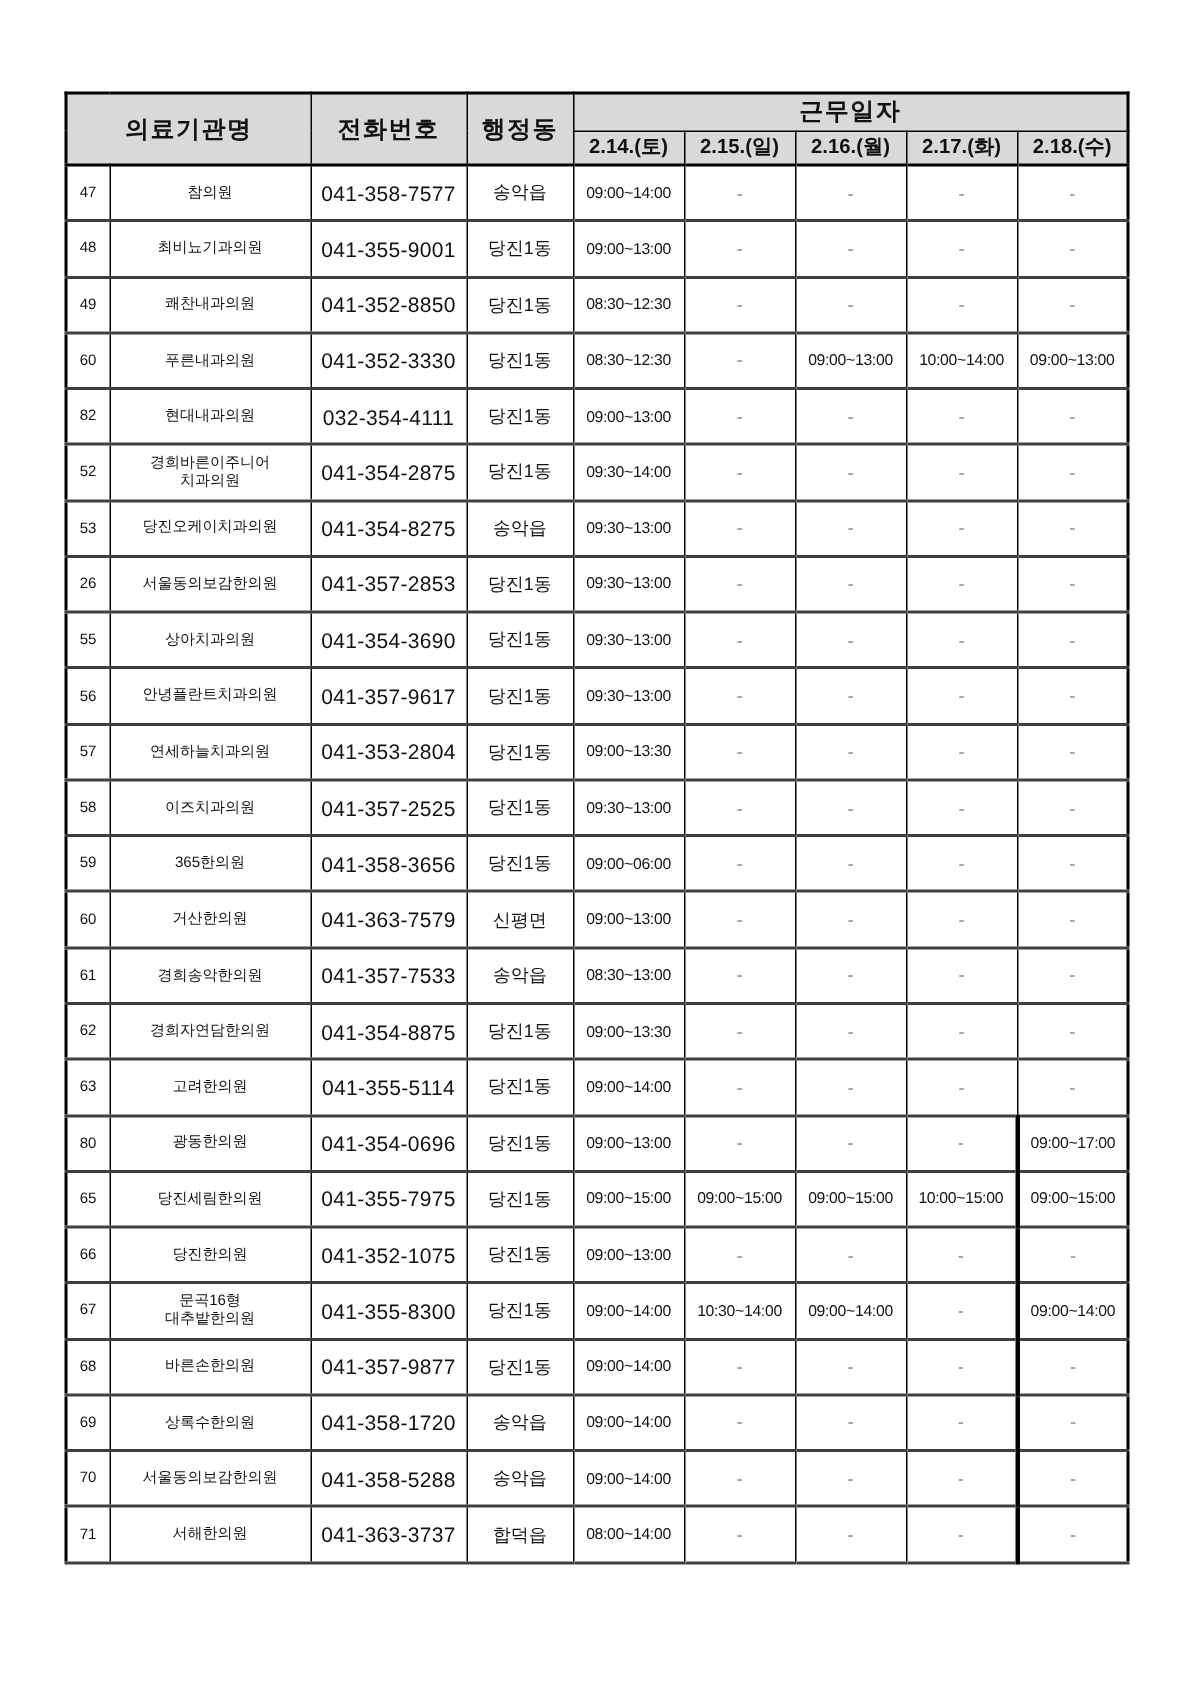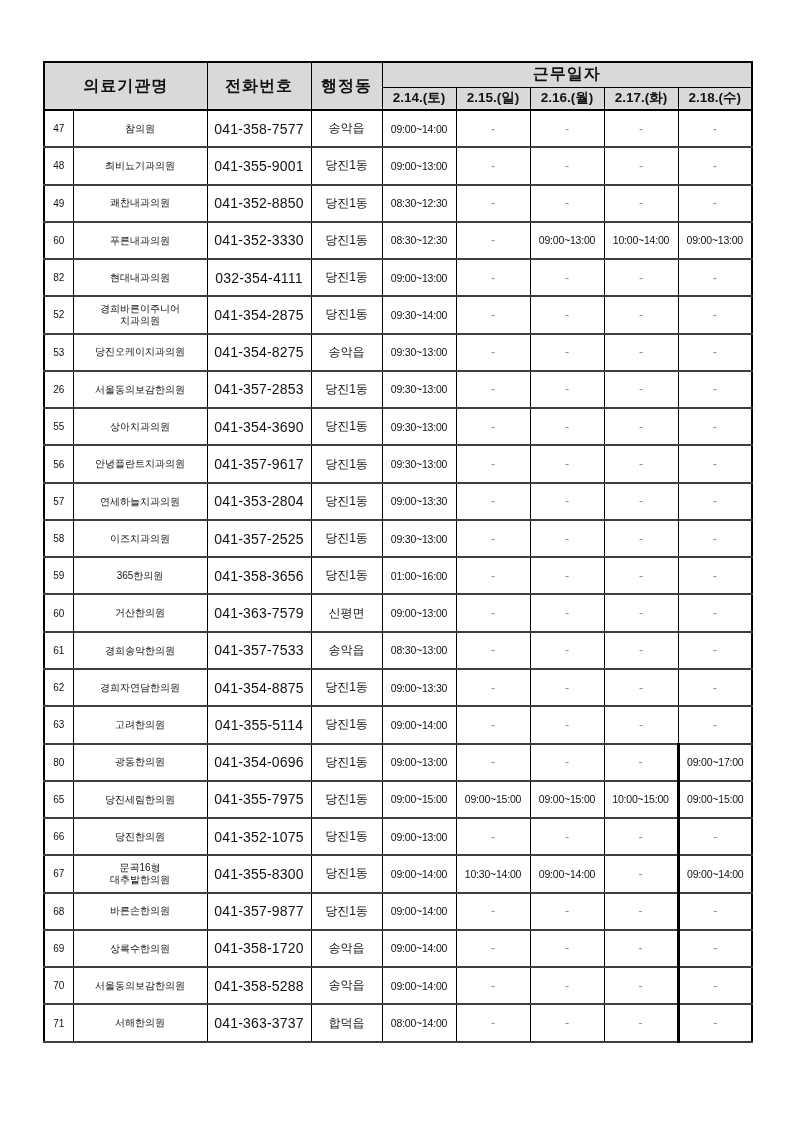--- a/index.html
+++ b/index.html
@@ -226,21 +226,21 @@
     <td class="day dash">-</td>
     <td class="day dash">-</td>
     <td class="day dash">-</td>
     <td class="day dash">-</td>
   </tr>
       <tr>
     <td class="no">59</td>
     <td class="name">365한의원</td>
     <td class="phone">041-358-3656</td>
     <td class="district">당진1동</td>
-    <td class="day">01:00~16:00</td>
+    <td class="day">09:00~06:00</td>
     <td class="day dash">-</td>
     <td class="day dash">-</td>
     <td class="day dash">-</td>
     <td class="day dash">-</td>
   </tr>
       <tr>
     <td class="no">60</td>
     <td class="name">거산한의원</td>
     <td class="phone">041-363-7579</td>
     <td class="district">신평면</td>

